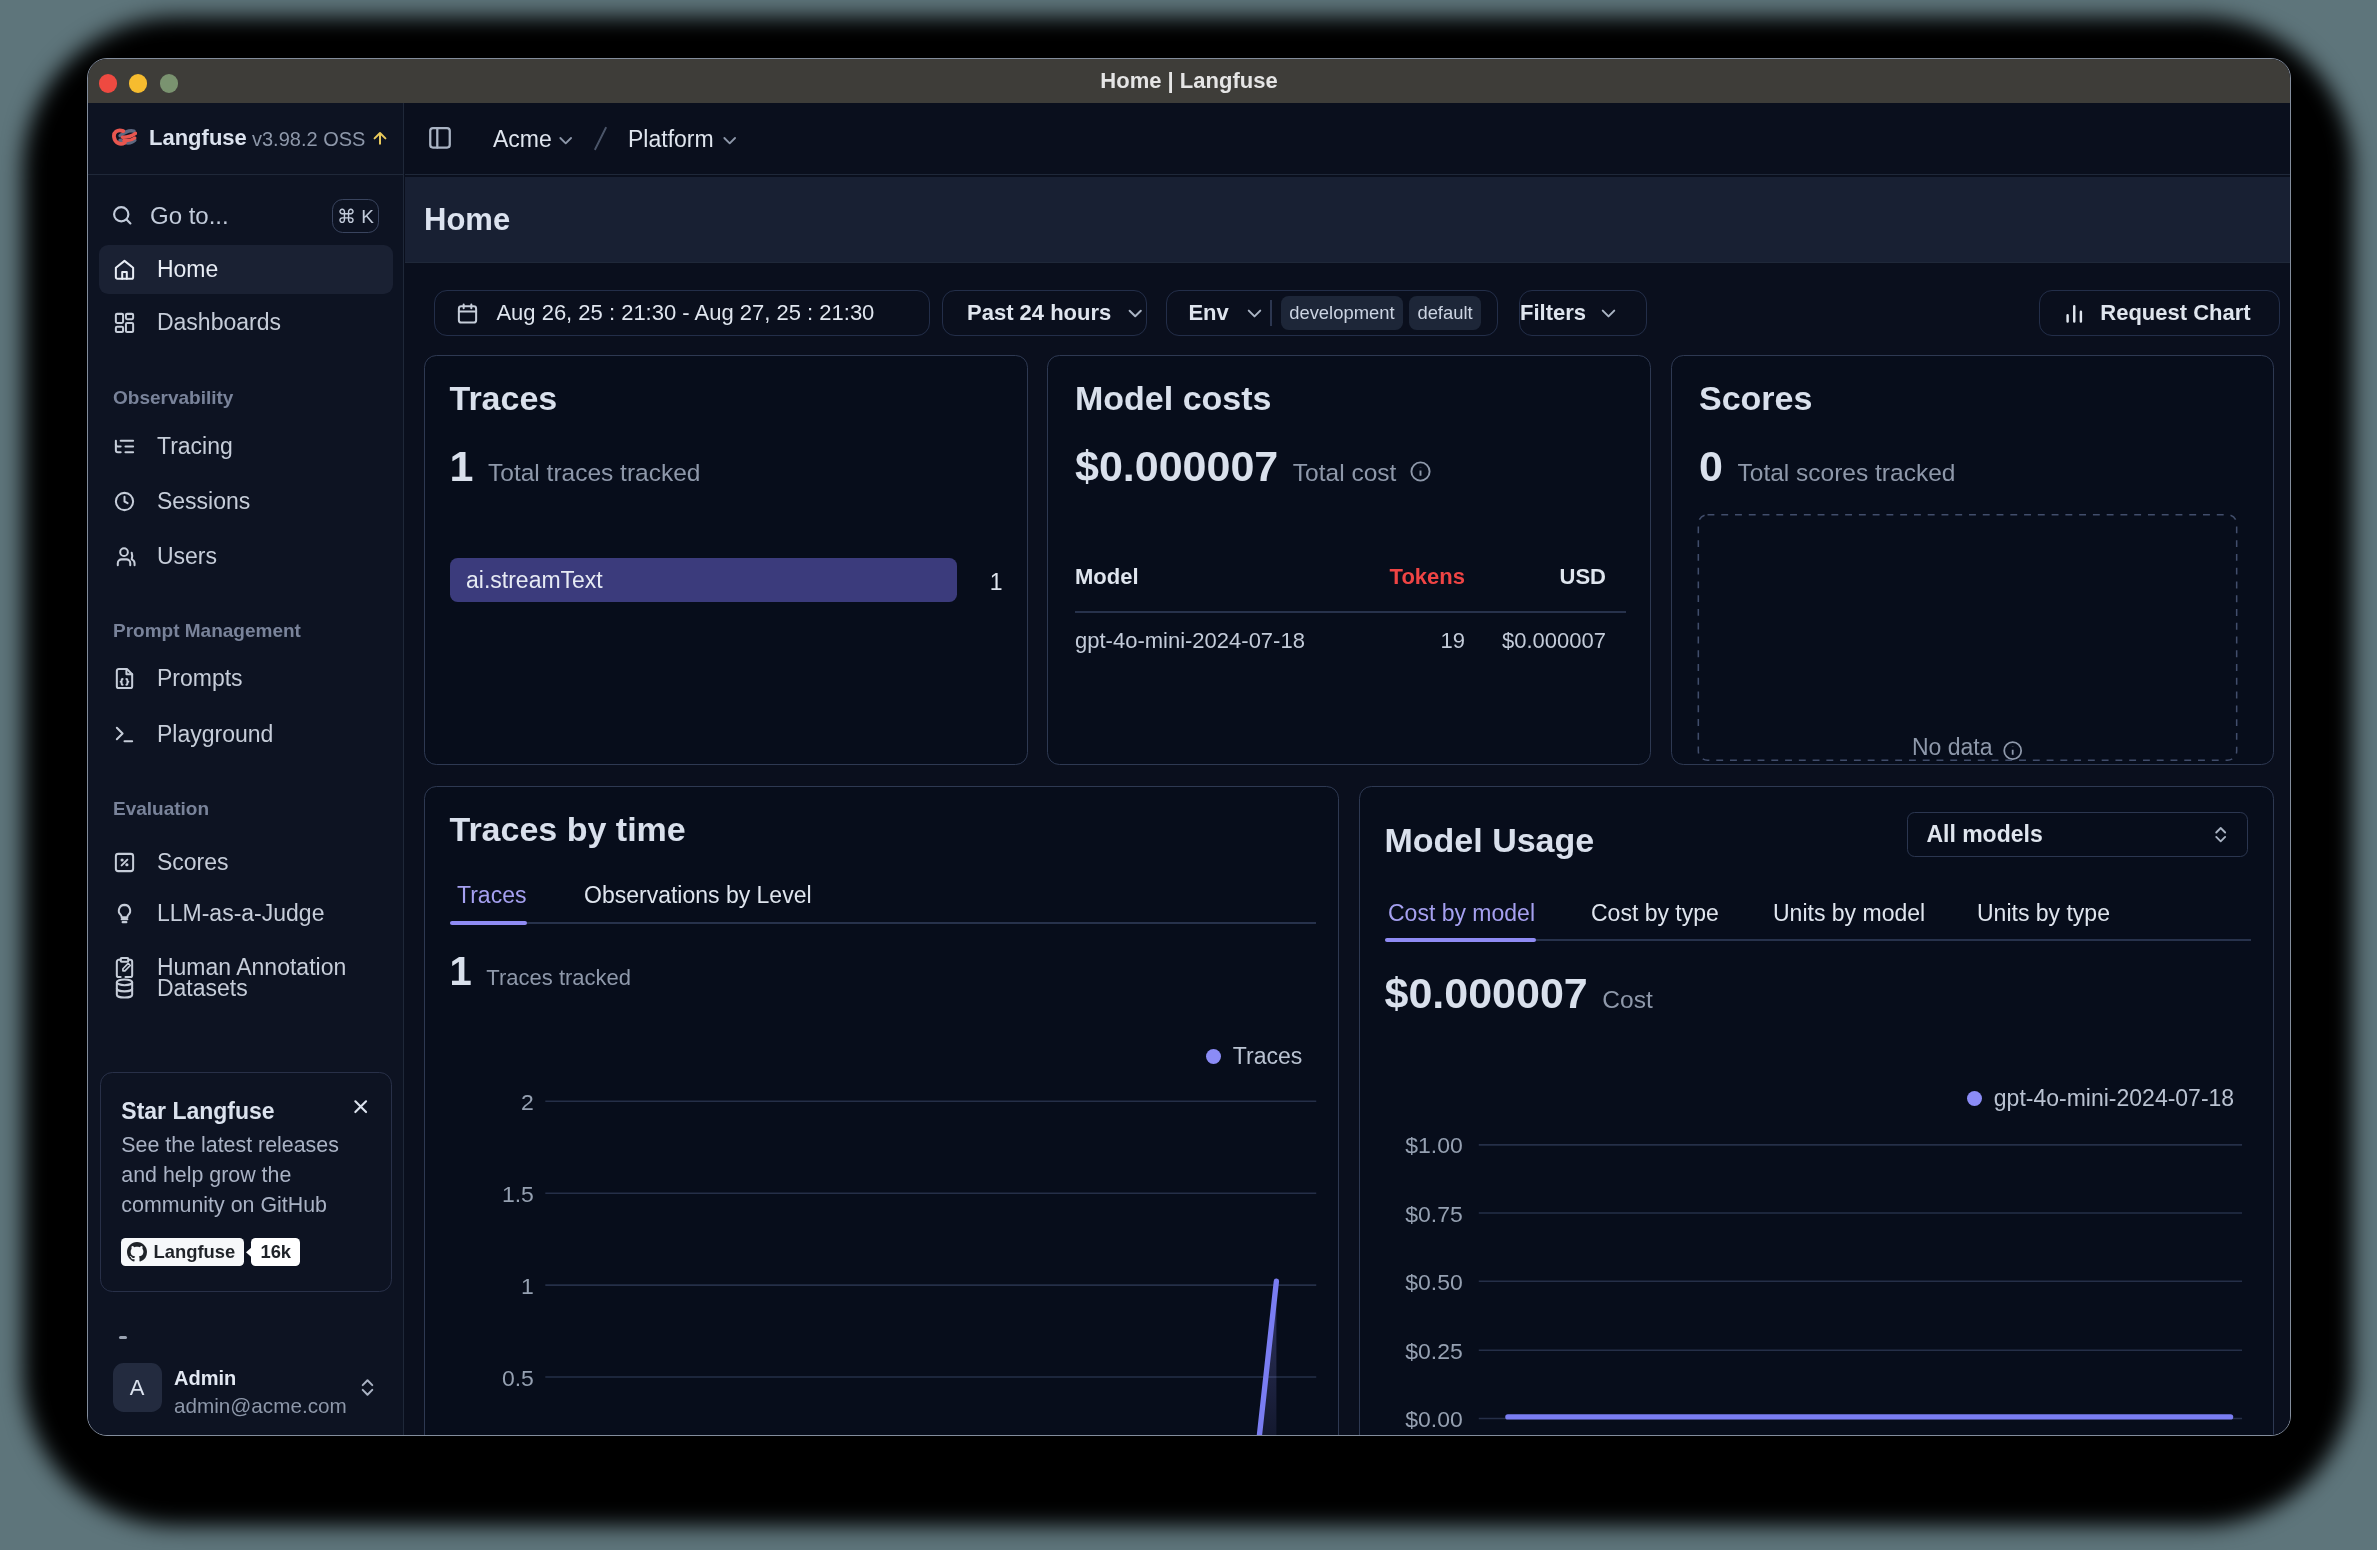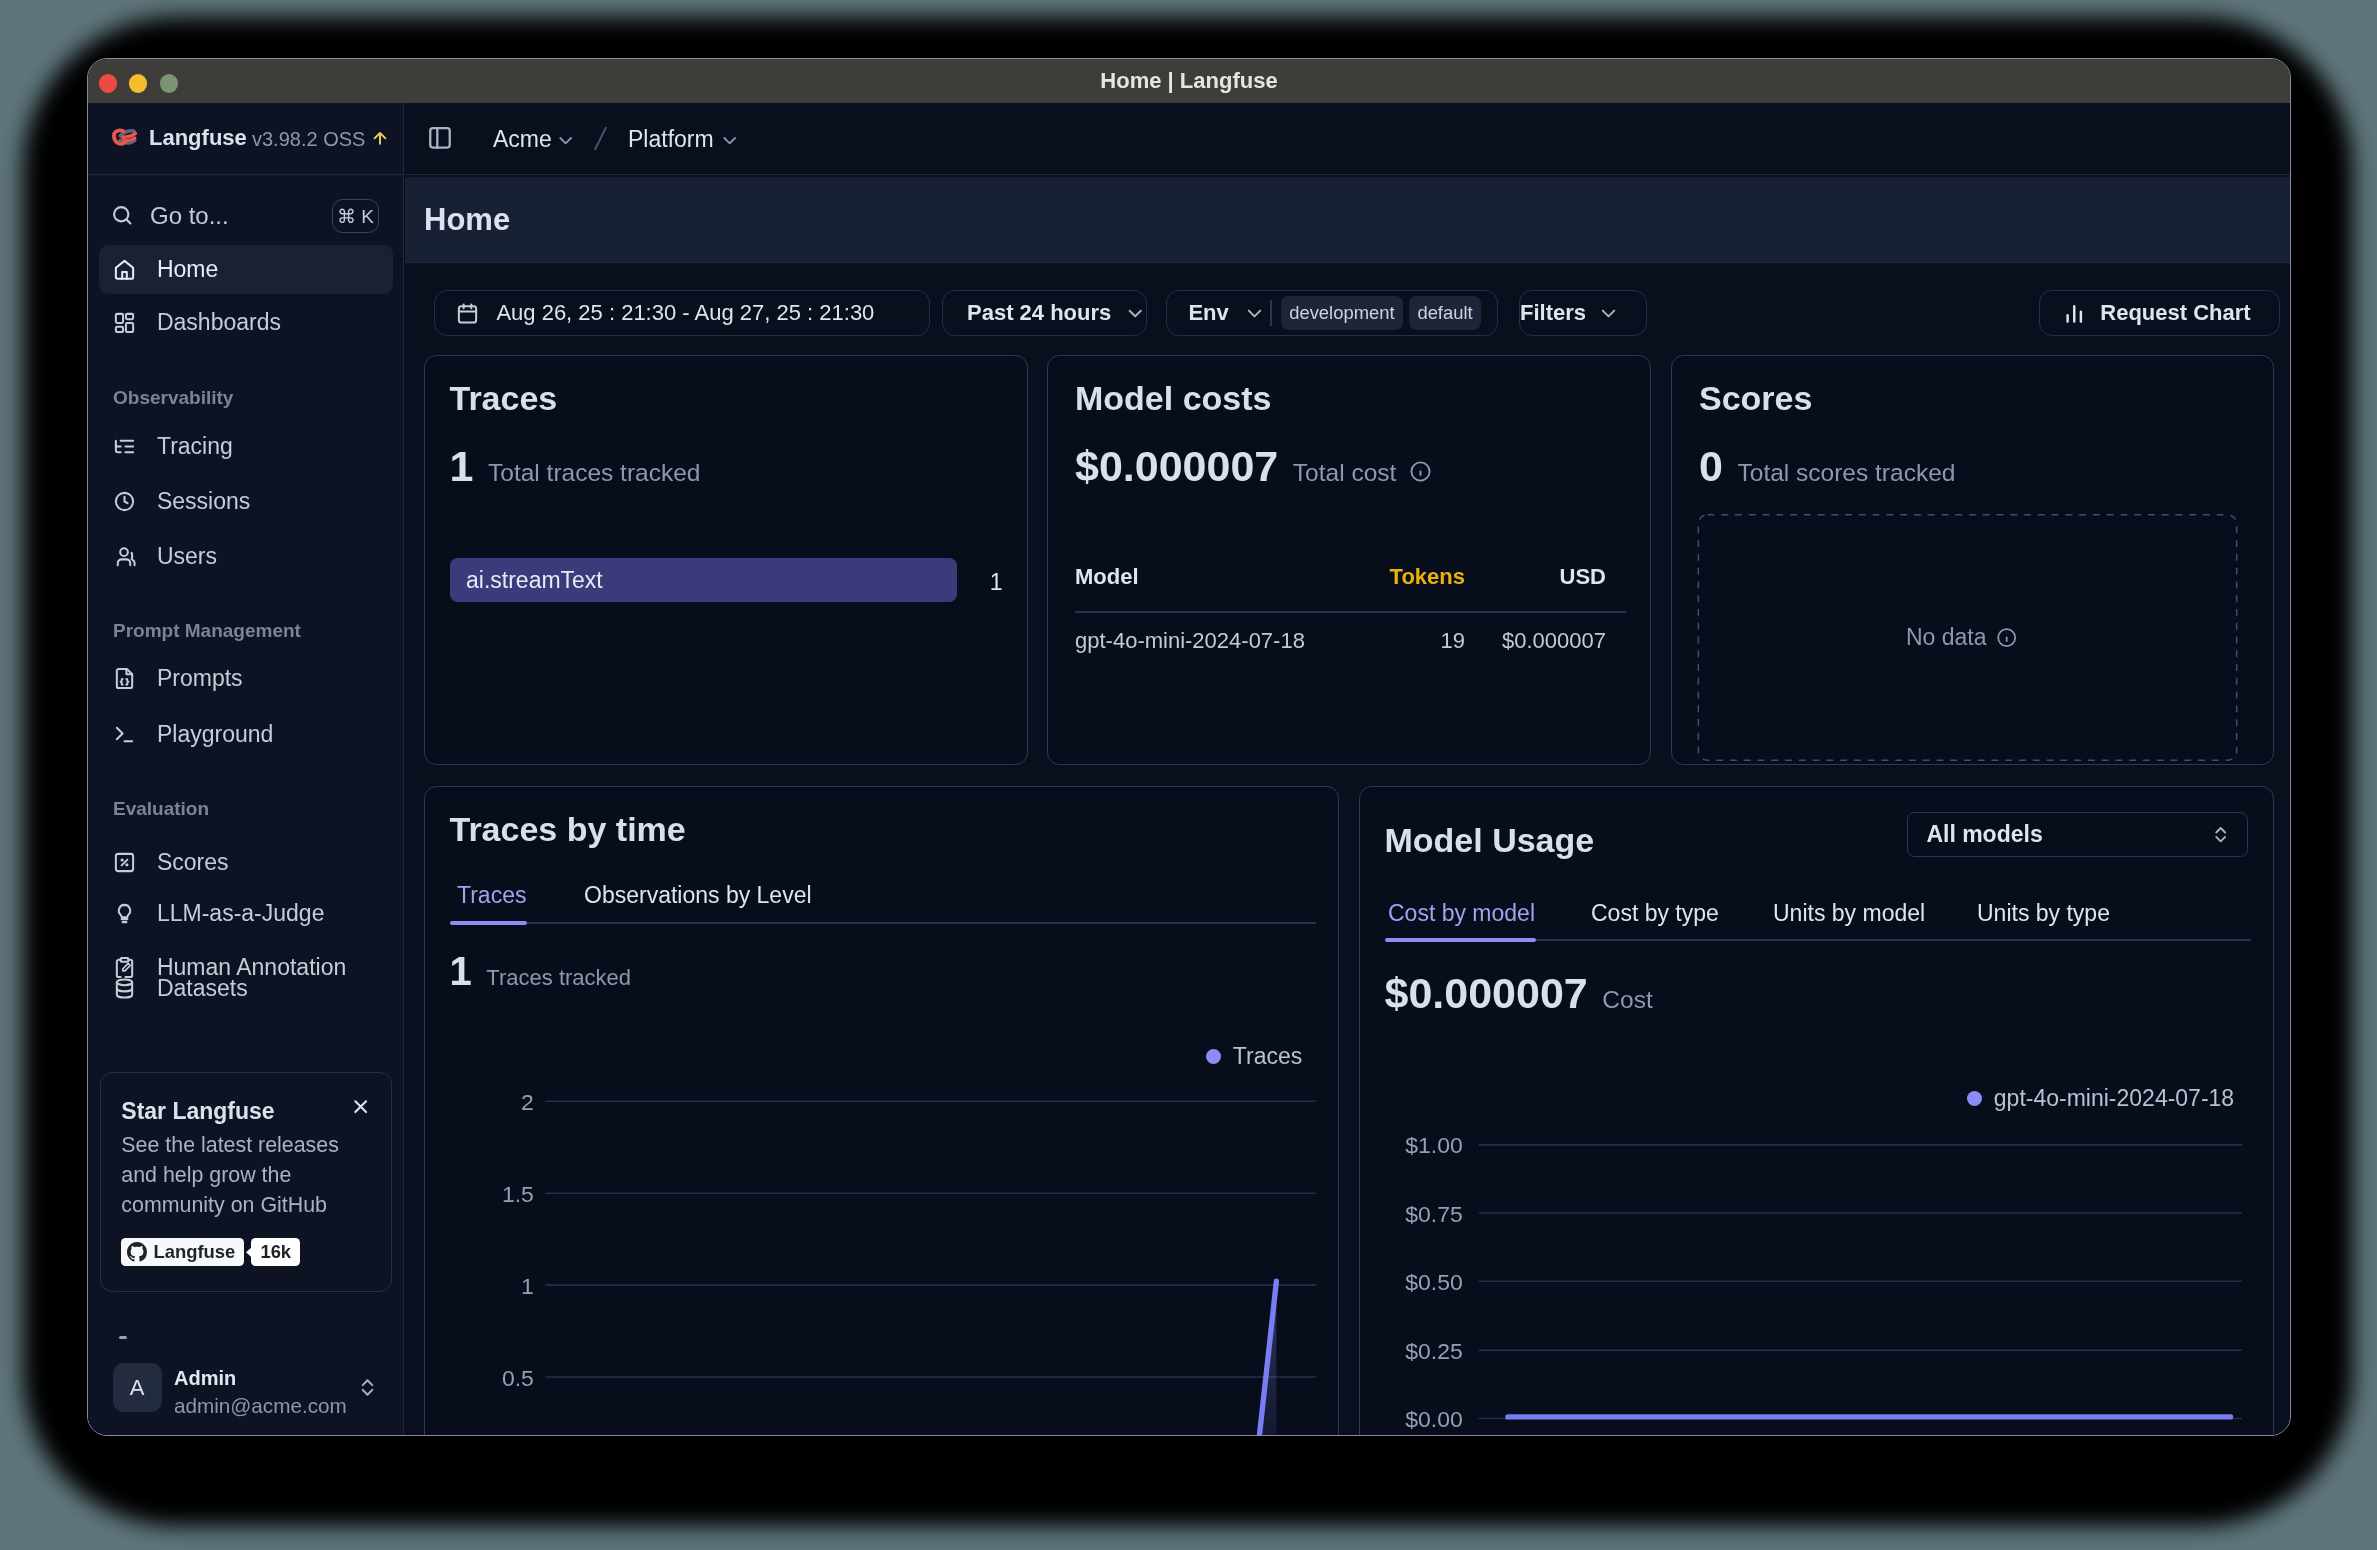--- a/index.html
+++ b/index.html
@@ -262,37 +262,37 @@
         <div class="ctitle" style="position:absolute;left:27px;top:23px;">Model costs</div>
         <div style="position:absolute;left:27px;top:86px;display:flex;align-items:baseline;">
           <span class="bignum">$0.000007</span>
             <span class="sub" style="margin-left:14.6px;">Total cost</span>
           <svg width="23" height="23" viewBox="0 0 24 24" style="margin-left:12.3px;position:relative;top:2.3px;stroke:#8e98aa;fill:none;stroke-width:2;">
               <circle cx="12" cy="12" r="9.5"></circle>
               <path d="M12 11v5.5M12 7.6v.3"></path>
             </svg>
         </div>
         <span style="position:absolute;left:27px;top:208px;font-size:22px;font-weight:bold;color:#dfe5ee;">Model</span>
-        <span style="position:absolute;right:185px;top:208px;font-size:22px;font-weight:bold;color:#eab308;">Tokens</span>
+        <span style="position:absolute;right:185px;top:208px;font-size:22px;font-weight:bold;color:#ef4444;">Tokens</span>
         <span style="position:absolute;right:44px;top:208px;font-size:22px;font-weight:bold;color:#dfe5ee;">USD</span>
         <div style="position:absolute;left:27px;right:24.5px;top:255px;height:1.5px;background:#27324c;"></div>
         <span style="position:absolute;left:27px;top:272px;font-size:22px;color:#c3cbd9;">gpt-4o-mini-2024-07-18</span>
         <span style="position:absolute;right:185px;top:272px;font-size:22px;color:#c3cbd9;">19</span>
         <span style="position:absolute;right:44px;top:272px;font-size:22px;color:#c3cbd9;">$0.000007</span>
       </div>
       <div class="card" style="left:1266px;top:252px;width:603px;height:410px;">
         <div class="ctitle" style="position:absolute;left:27px;top:23px;">Scores</div>
         <div style="position:absolute;left:27px;top:86px;display:flex;align-items:baseline;">
           <span class="bignum">0</span>
             <span class="sub" style="margin-left:14.6px;">Total scores tracked</span>
         </div>
         <svg style="position:absolute;left:25px;top:158px;" width="541" height="247" viewBox="0 0 706 323">
             <rect x="1" y="1" width="704" height="321" rx="12" fill="none" stroke="#414d6b" stroke-width="2" stroke-dasharray="9 9"></rect>
           </svg>
-        <div style="position:absolute;left:19px;top:158px;width:541px;height:247px;display:flex;align-items:center;justify-content:center;">
+        <div style="position:absolute;left:25px;top:158px;width:541px;height:247px;display:flex;align-items:flex-end;justify-content:center;">
           <span style="font-size:23px;color:#8e98aa;">No data</span>
           <svg width="21.4" height="21.4" viewBox="0 0 24 24" style="margin-left:9.2px;stroke:#8e98aa;fill:none;stroke-width:2;">
               <circle cx="12" cy="12" r="9.5"></circle>
               <path d="M12 11v5.5M12 7.6v.3"></path>
             </svg>
         </div>
       </div>
 
       <div class="card" style="left:19px;top:683px;width:915px;height:751px;">
         <div class="ctitle" style="position:absolute;left:24.5px;top:23px;">Traces by time</div>

